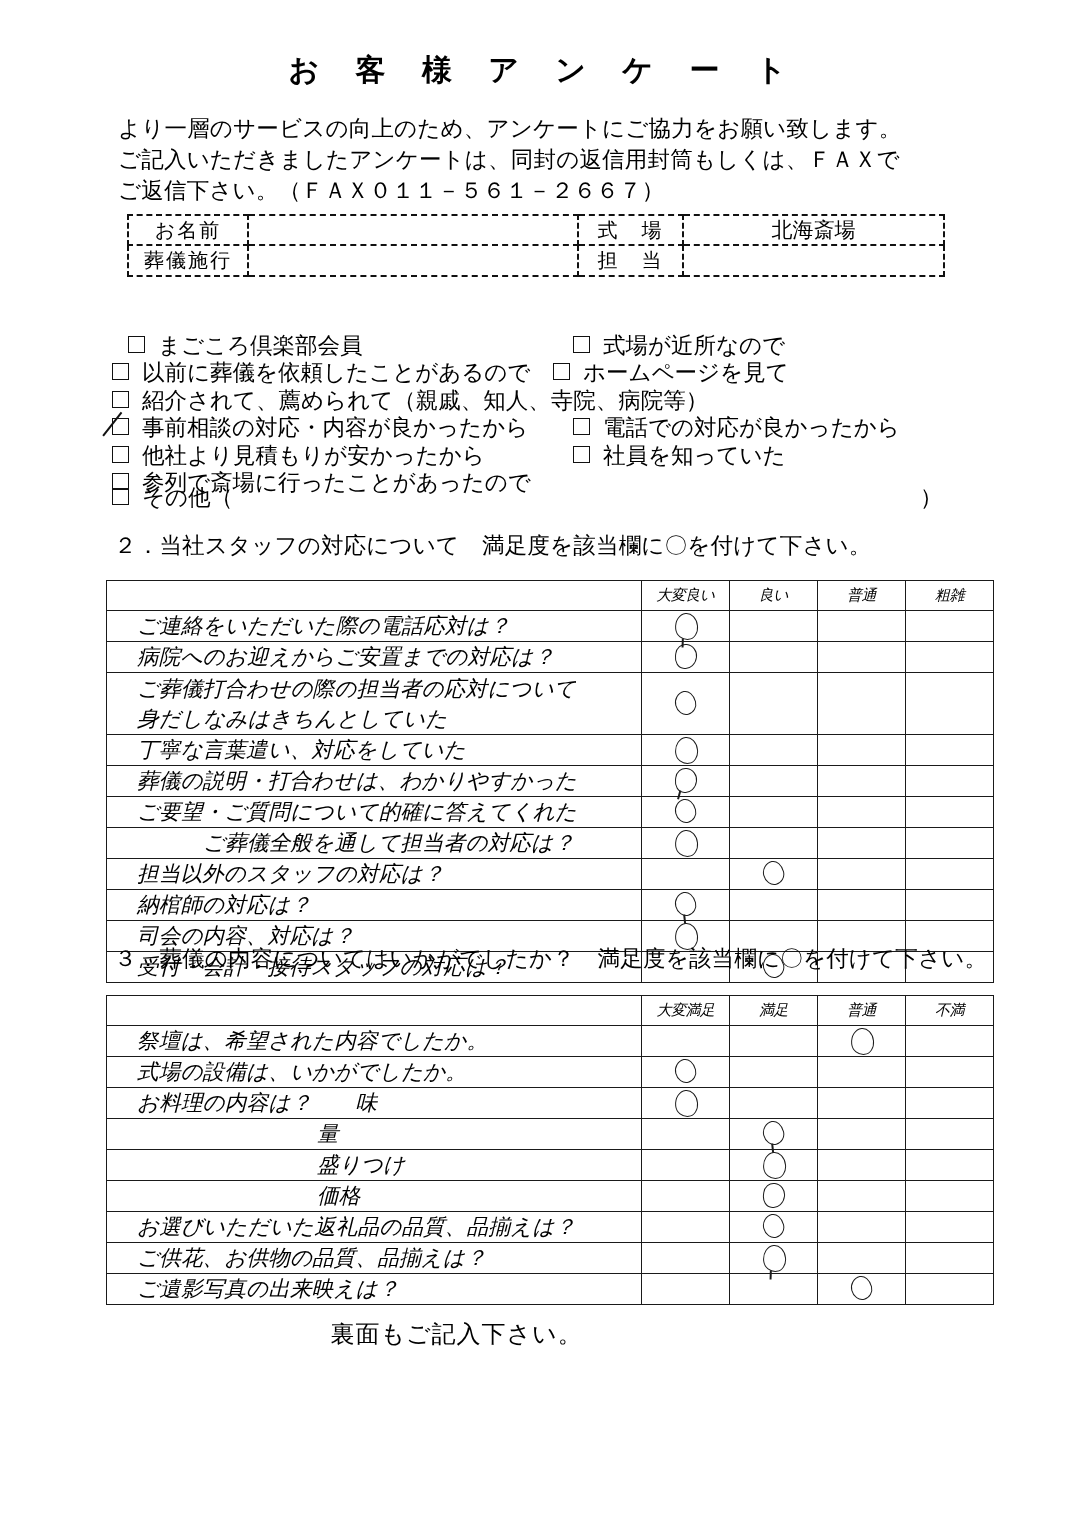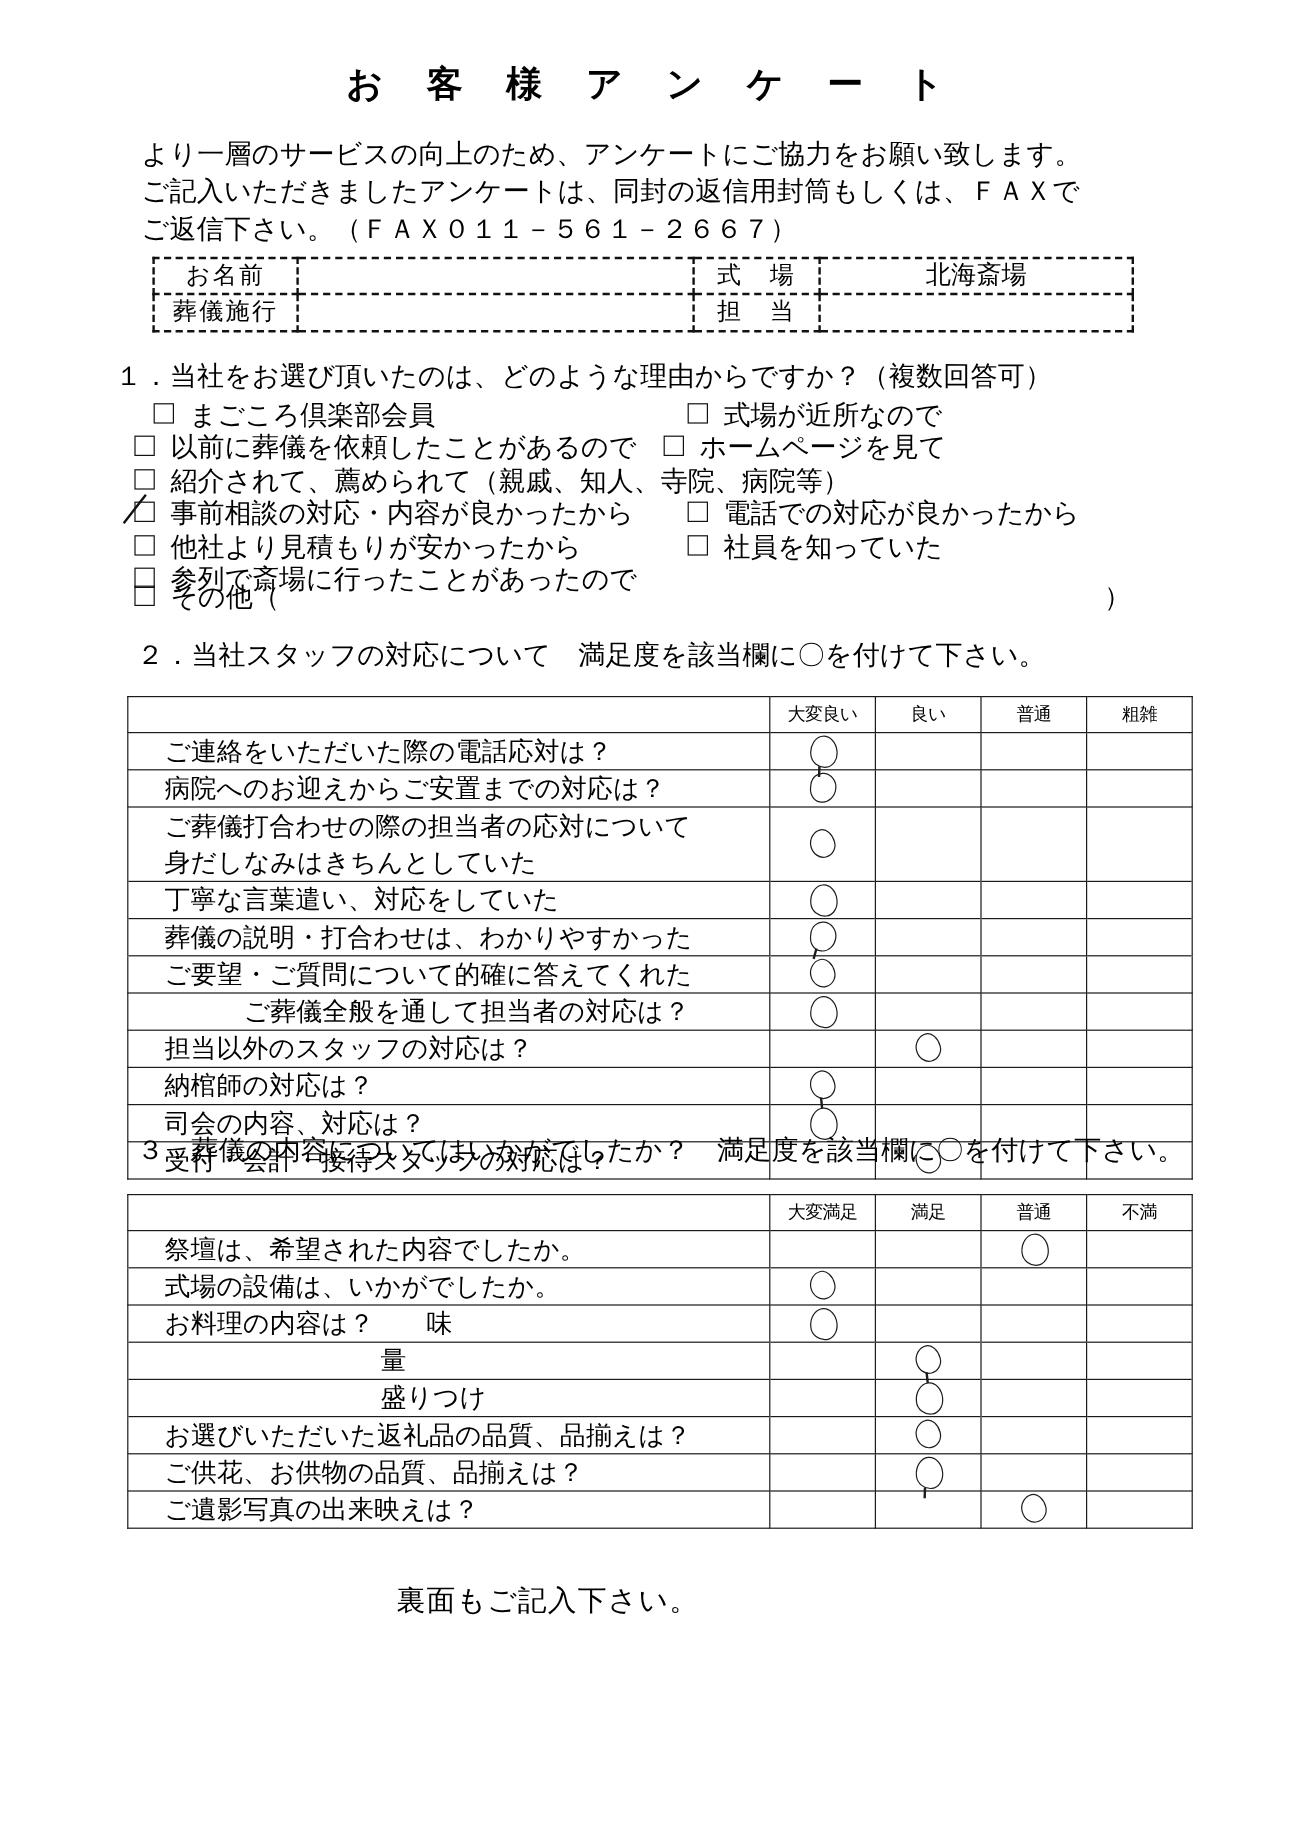--- a/index.html
+++ b/index.html
@@ -130,20 +130,21 @@
     letter-spacing: 0.2px;
     white-space: nowrap;
   }
 
   
   .stable {
     position: absolute;
     border-collapse: collapse;
     table-layout: fixed;
     border: 1.7px solid #1a1a1a;
+    font-style: italic;
   }
   .stable col.c-q  { width: 535px; }
   .stable col.c-o  { width: 88px; }
 
   .stable th, .stable td {
     border: 1.2px solid #1a1a1a;
     padding: 0;
     box-sizing: border-box;
   }
   .stable th.hq { border-bottom: 1.6px solid #1a1a1a; }
@@ -233,21 +234,20 @@
     <div class="idcell idlabel" id="id-name-label">お名前</div>
     <div class="idcell idvalue" id="id-name-value"></div>
     <div class="idcell idlabel" id="id-serv-label">葬儀施行</div>
     <div class="idcell idvalue" id="id-serv-value"></div>
     <div class="idcell idlabel" id="id-hall-label">式　場</div>
     <div class="idcell idvalue" id="id-hall-value">北海斎場</div>
     <div class="idcell idlabel" id="id-staff-label">担　当</div>
     <div class="idcell idvalue" id="id-staff-value"></div>
   </div>
 
-  <div class="q1-head">１．当社をお選び頂いたのは、どのような理由からですか？（複数回答可）</div>
   <div id="q1-options">
       <div class="opt" style="top: 330px; left: 112px; padding-left: 16px;">
         <span class="cbox"></span>
         <span>まごころ倶楽部会員</span>
       </div>
       <div class="opt" style="top: 330px; left: 573px;">
         <span class="cbox"></span>
         <span>式場が近所なので</span>
       </div>
       <div class="opt" style="top: 357px; left: 112px;">
@@ -469,20 +469,29 @@
         <tr class="r-dash">
           <td class="qcell indent2" style="height: 28px;">盛りつけ</td>
           <td class="ocell"></td>
           <td class="ocell">
             <span class="mark"></span>
           </td>
           <td class="ocell"></td>
           <td class="ocell"></td>
         </tr>
         <tr class="r-solid">
+          <td class="qcell indent2" style="height: 28px;">価格</td>
+          <td class="ocell"></td>
+          <td class="ocell">
+            <span class="mark v2"></span>
+          </td>
+          <td class="ocell"></td>
+          <td class="ocell"></td>
+        </tr>
+        <tr class="r-solid">
           <td class="qcell" style="height: 28px;">お選びいただいた返礼品の品質、品揃えは？</td>
           <td class="ocell"></td>
           <td class="ocell">
             <span class="mark v3"></span>
           </td>
           <td class="ocell"></td>
           <td class="ocell"></td>
         </tr>
         <tr class="r-solid">
           <td class="qcell" style="height: 28px;">ご供花、お供物の品質、品揃えは？</td>

